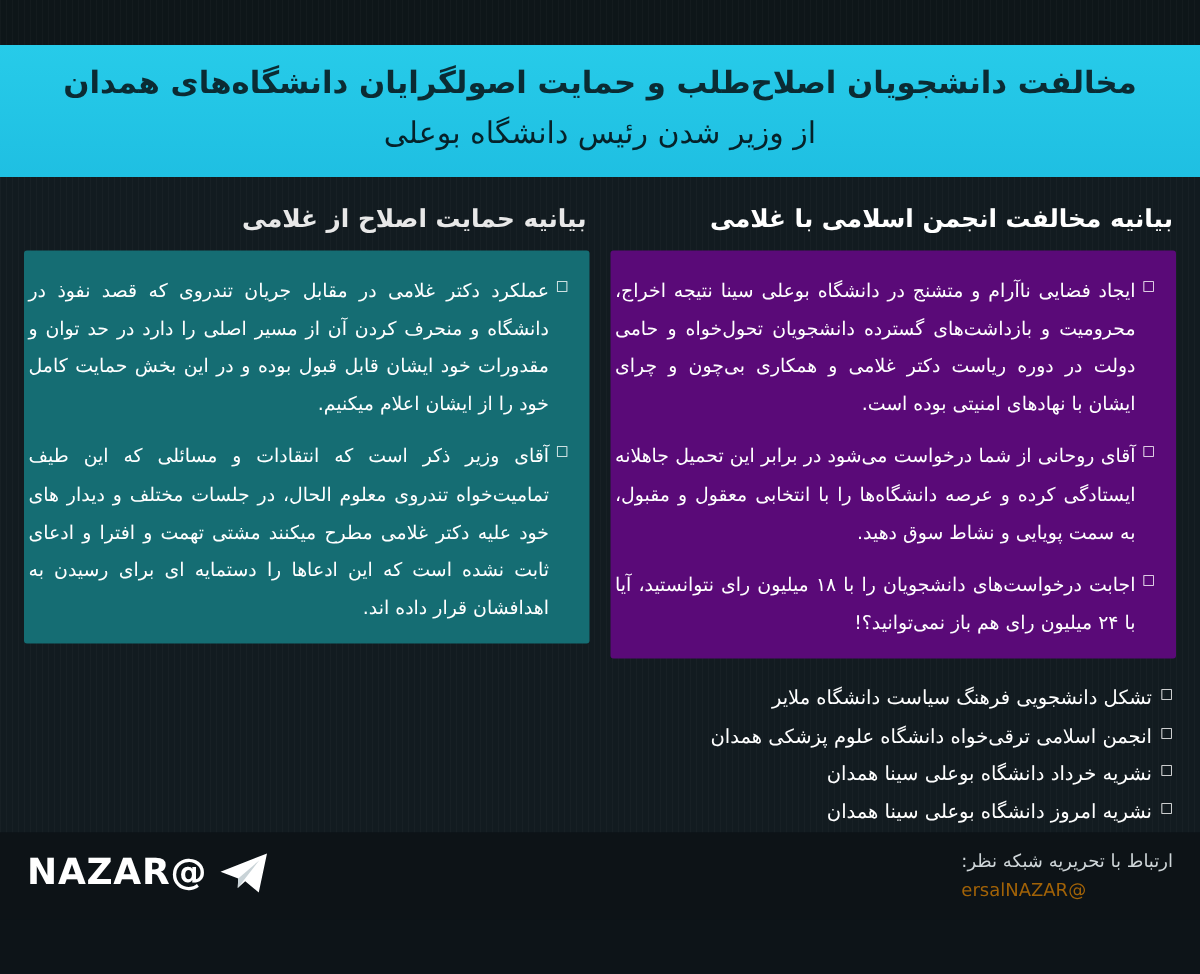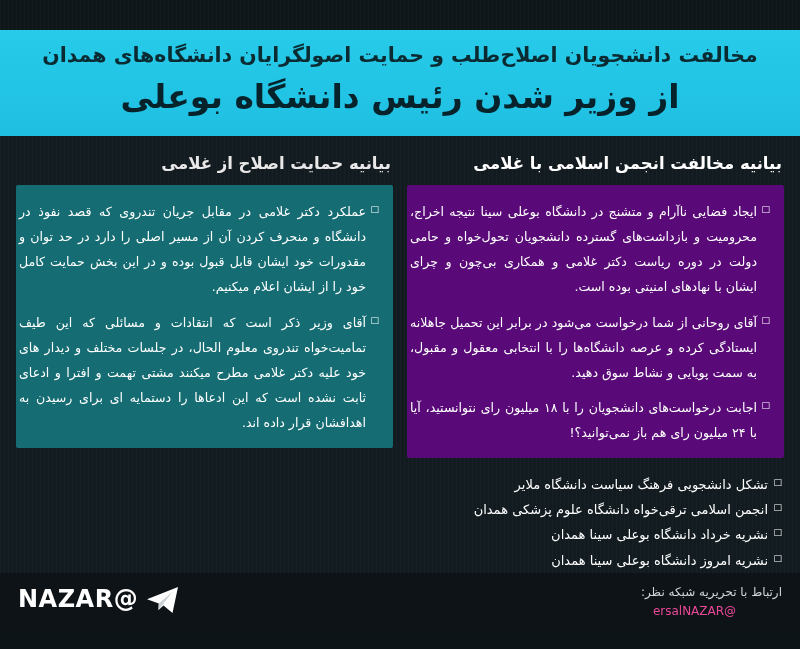--- a/index.html
+++ b/index.html
@@ -41,22 +41,22 @@
   .headline-line1 {
     color: #0b2b33;
     font-size: 20.5px;
     font-weight: bold;
     letter-spacing: -0.3px;
     line-height: 1.35;
     white-space: nowrap;
   }
   .headline-line2 {
     color: #06222a;
-    font-size: 33px;
-    font-weight: bold;
+    font-size: 20px;
+    font-weight: normal;
     line-height: 1.4;
     margin-top: 4px;
     white-space: nowrap;
   }
 
   
   .content {
     flex: 1;
     display: flex;
     flex-direction: row;
@@ -147,21 +147,21 @@
     font-weight: bold;
     letter-spacing: 0.5px;
     font-family: "DejaVu Sans", "Liberation Sans", sans-serif;
   }
   .footer-right {
     text-align: left;
     color: #cfd6d9;
     font-size: 12px;
     line-height: 1.55;
   }
-  .footer-right .ct-line2 { color: #ec4899; margin-left: 12px; }
+  .footer-right .ct-line2 { color: #a16207; }
 </style>
 </head>
 <body>
 
 <div class="poster">
 
   <div class="top-strip"></div>
 
   <div class="headline-band">
     <div class="headline-line1">مخالفت دانشجویان اصلاح‌طلب و حمایت اصولگرایان دانشگاه‌های همدان</div>

